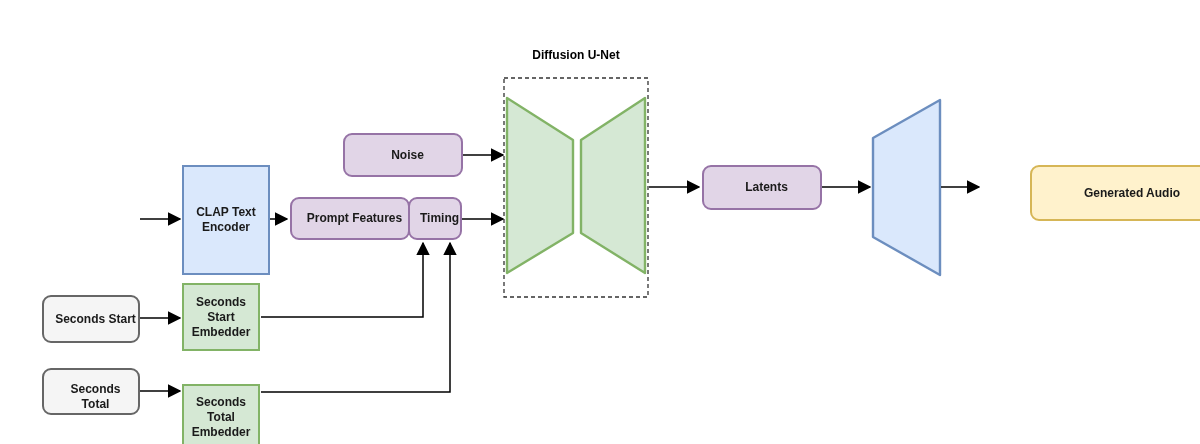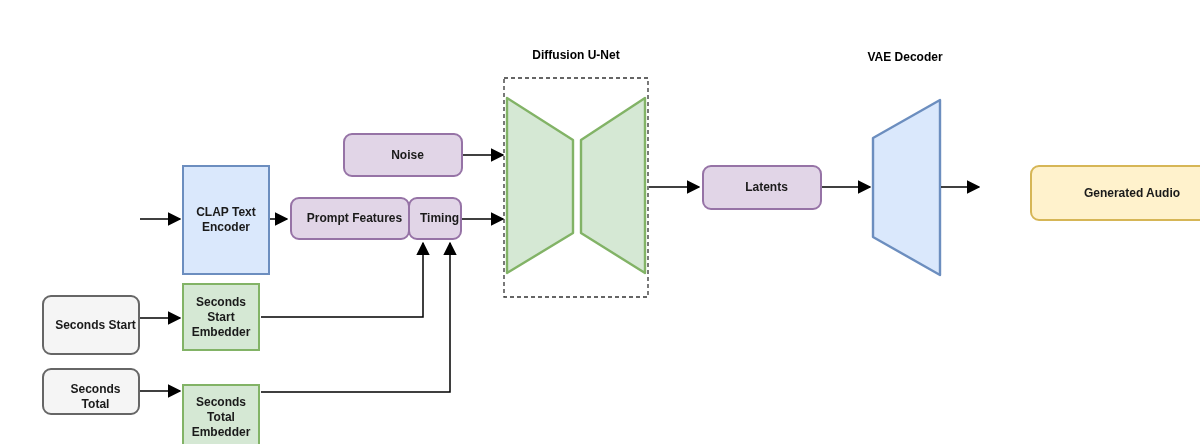--- a/index.html
+++ b/index.html
@@ -51,40 +51,39 @@
     <line x1="822" y1="187" x2="870" y2="187" stroke="#000" stroke-width="1.5" marker-end="url(#arrow)"></line>
     <line x1="941" y1="187" x2="979" y2="187" stroke="#000" stroke-width="1.5" marker-end="url(#arrow)"></line>
     <line x1="140" y1="318" x2="180" y2="318" stroke="#000" stroke-width="1.5" marker-end="url(#arrow)"></line>
     <line x1="140" y1="391" x2="180" y2="391" stroke="#000" stroke-width="1.5" marker-end="url(#arrow)"></line>
 
     <polyline points="261,317 423,317 423,243" fill="none" stroke="#000" stroke-width="1.5" marker-end="url(#arrow)"></polyline>
     <polyline points="261,392 450,392 450,243" fill="none" stroke="#000" stroke-width="1.5" marker-end="url(#arrow)"></polyline>
   </svg>
 
   <div class="title" style="left:505px;top:48px;width:142px;">Diffusion U-Net</div>
-  <div class="title" style="left:830px;top:50px;width:150px;">VAE Decoder</div>
 
 
   <div class="node blue" style="left:182px;top:165px;width:88px;height:110px;">
     <span>CLAP Text Encoder</span>
   </div>
 
   <div class="node purple rounded" style="left:343px;top:133px;width:120px;height:44px;">
     <span>Noise</span>
   </div>
 
   <div class="node purple rounded" style="left:290px;top:197px;width:120px;height:43px;">
     <span>Prompt Features</span>
   </div>
 
   <div class="node purple rounded" style="left:408px;top:197px;width:54px;height:43px;">
     <span>Timing</span>
   </div>
 
-  <div class="node gray rounded" style="left:42px;top:295px;width:98px;height:60px;">
+  <div class="node gray rounded" style="left:42px;top:295px;width:98px;height:48px;">
     <span>Seconds Start</span>
   </div>
 
   <div class="node green" style="left:182px;top:283px;width:78px;height:68px;">
     <span>Seconds Start Embedder</span>
   </div>
 
   <div class="node gray rounded" style="left:42px;top:368px;width:98px;height:47px;align-items:flex-end;">
     <span>Seconds Total</span>
   </div>

